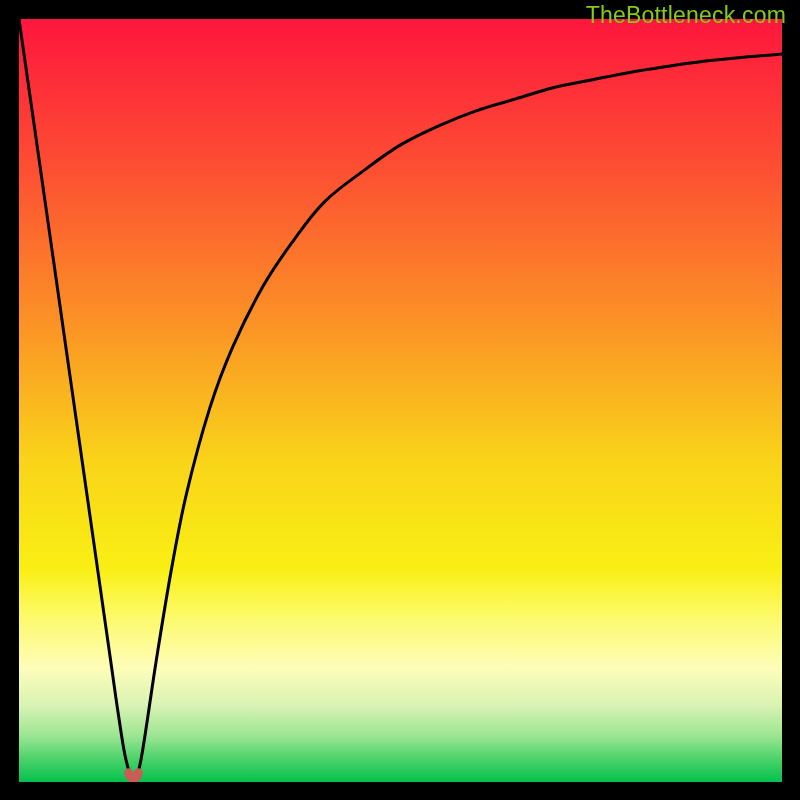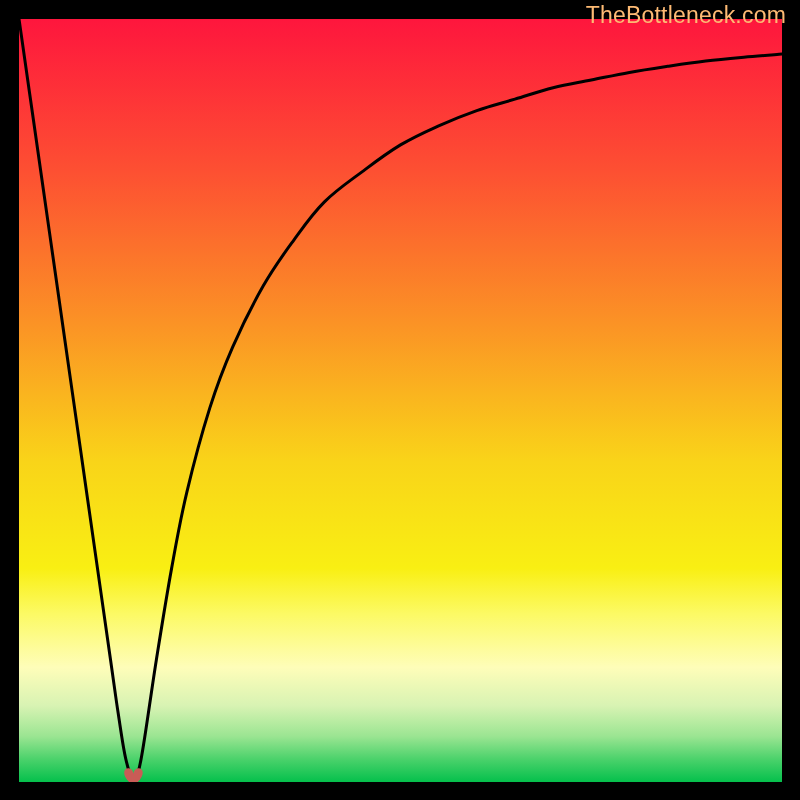--- a/index.html
+++ b/index.html
@@ -13,21 +13,21 @@
   }
   .outer {
     position: relative;
     width: 800px;
     height: 800px;
   }
   .watermark {
     position: absolute;
     top: 2px;
     right: 14px;
-    color: #fdba74;
+    color: #84cc16;
     font-size: 23px;
     font-weight: 400;
     letter-spacing: 0.2px;
     z-index: 30;
   }
   .plot-wrap {
     position: absolute;
     left: 19px;
     top: 19px;
     width: 763px;

